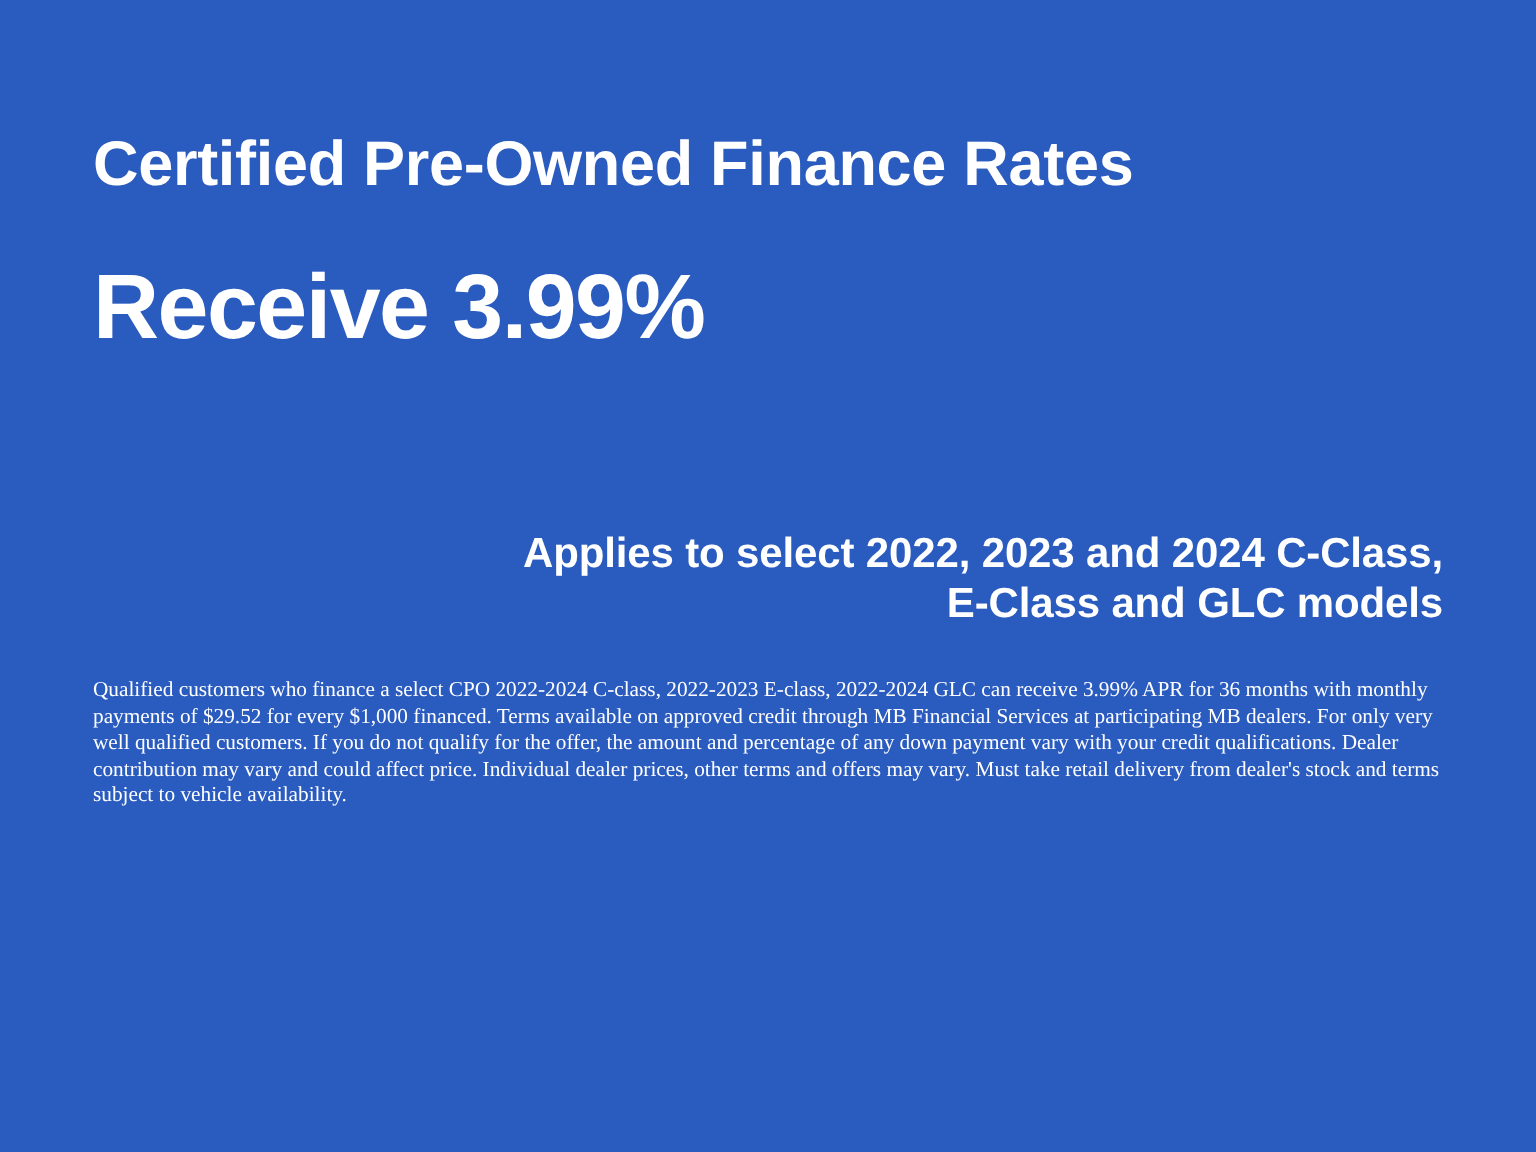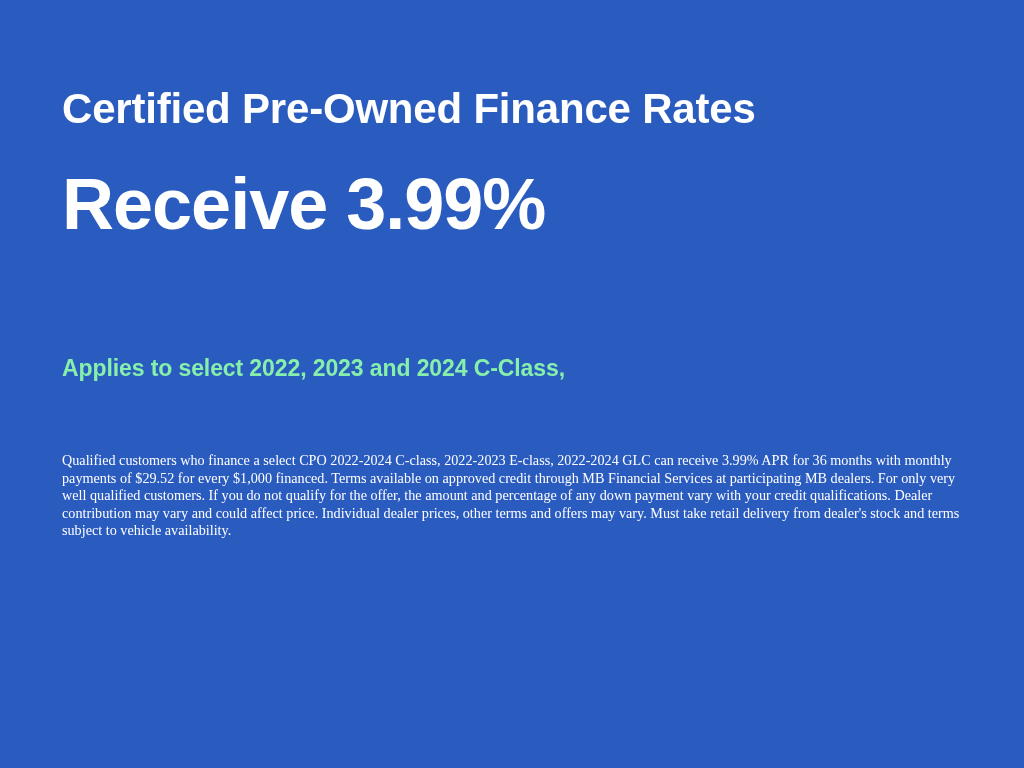--- a/index.html
+++ b/index.html
@@ -47,41 +47,42 @@
 
   
   .hero {
     position: absolute;
     left: 0;
     top: 163px;
     width: 900px;
     color: #ffffff;
     font-family: "Liberation Sans", sans-serif;
     font-weight: bold;
-    font-size: 72px;
+    font-size: 61px;
     line-height: 82px;
     letter-spacing: -1px;
   }
   .hero-line {
     display: block;
     white-space: nowrap;
   }
 
   
   .subhead {
     position: absolute;
     left: 0;
     top: 352px;
     width: 900px;
-    color: #86efac;
+    color: #ffffff;
     font-family: "Liberation Sans", sans-serif;
     font-weight: bold;
-    font-size: 23px;
+    font-size: 28px;
     line-height: 33px;
     letter-spacing: -0.1px;
+    text-align: right;
   }
   .subhead-line {
     display: block;
     white-space: nowrap;
   }
 
   
   .disclaimer {
     position: absolute;
     left: 0;
@@ -102,18 +103,19 @@
   <div class="content">
 
     <div class="headline">Certified Pre-Owned Finance Rates</div>
 
     <div class="hero">
       <span class="hero-line">Receive 3.99%</span>
     </div>
 
     <div class="subhead">
       <span class="subhead-line">Applies to select 2022, 2023 and 2024 C-Class,</span>
+      <span class="subhead-line">E-Class and GLC models</span>
     </div>
 
     <div class="disclaimer">Qualified customers who finance a select CPO 2022-2024 C-class, 2022-2023 E-class, 2022-2024 GLC can receive 3.99% APR for 36 months with monthly payments of $29.52 for every $1,000 financed. Terms available on approved credit through MB Financial Services at participating MB dealers. For only very well qualified customers. If you do not qualify for the offer, the amount and percentage of any down payment vary with your credit qualifications. Dealer contribution may vary and could affect price. Individual dealer prices, other terms and offers may vary. Must take retail delivery from dealer's stock and terms subject to vehicle availability.</div>
 
   </div>
 </div>
 
 </body></html>

